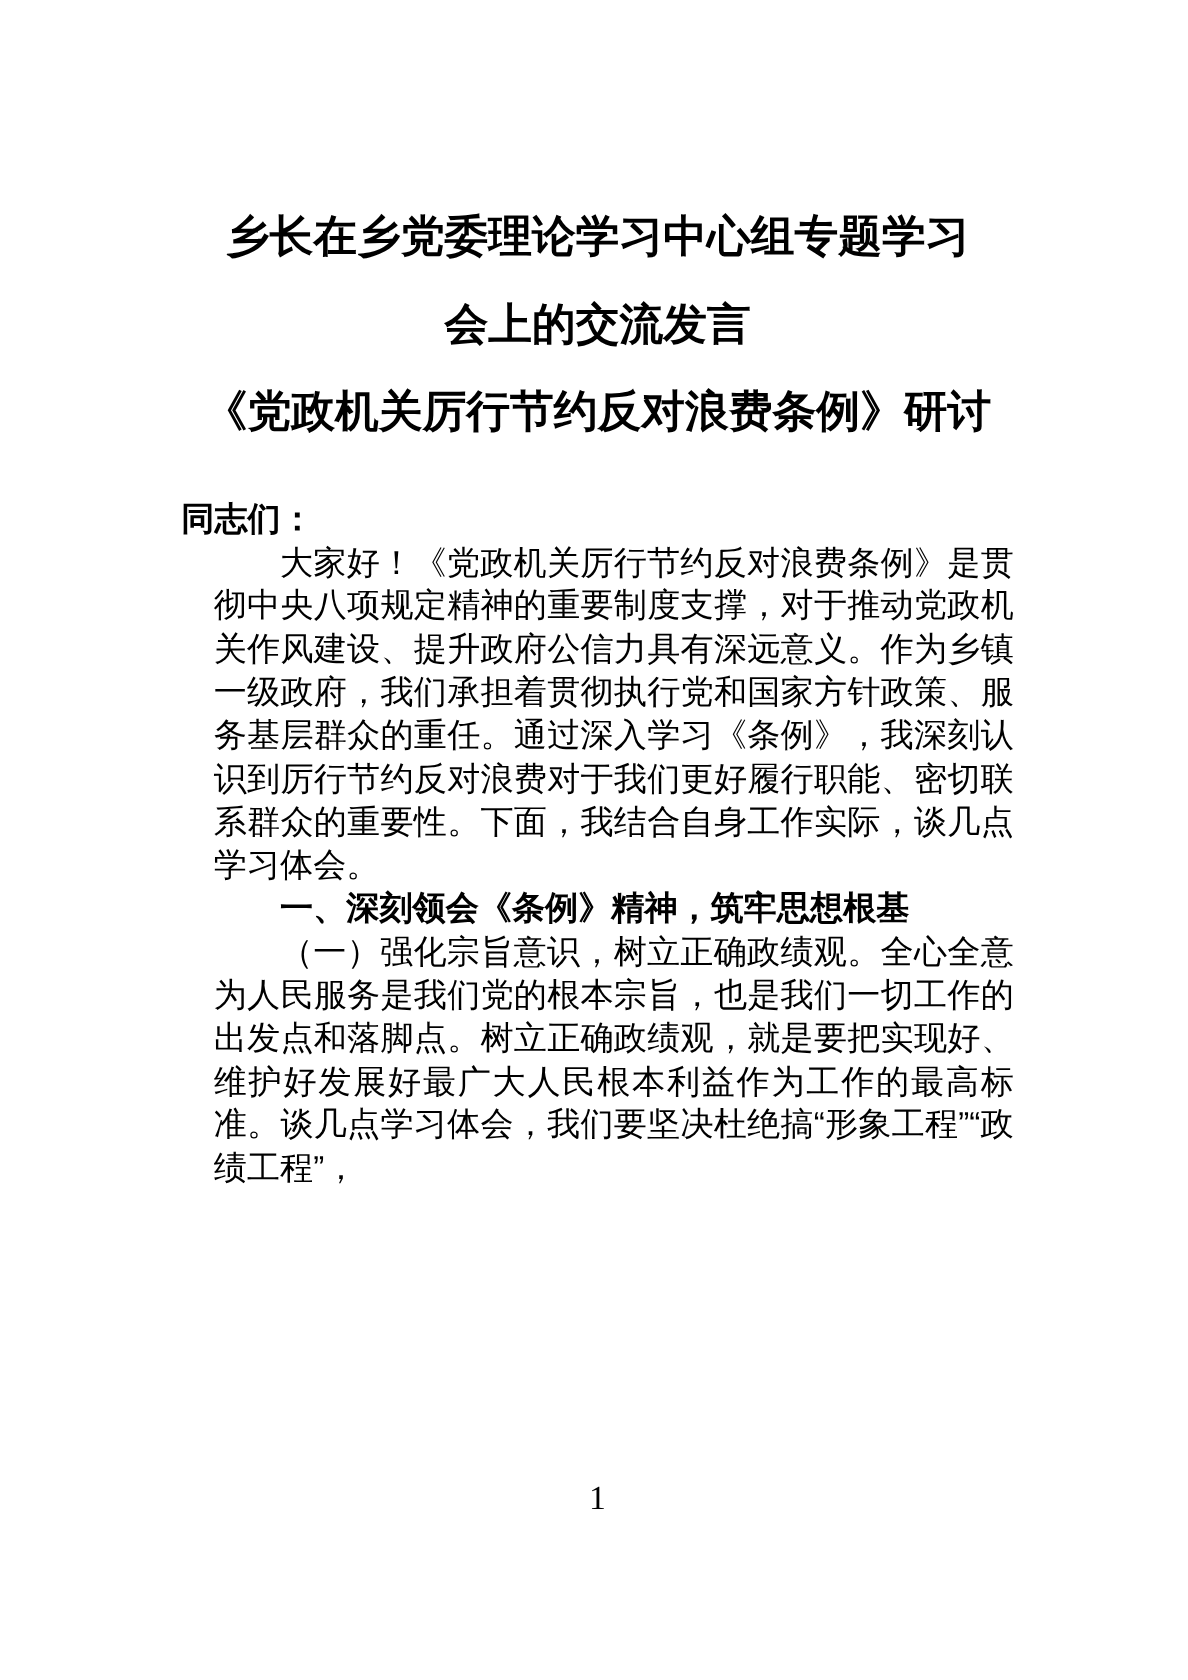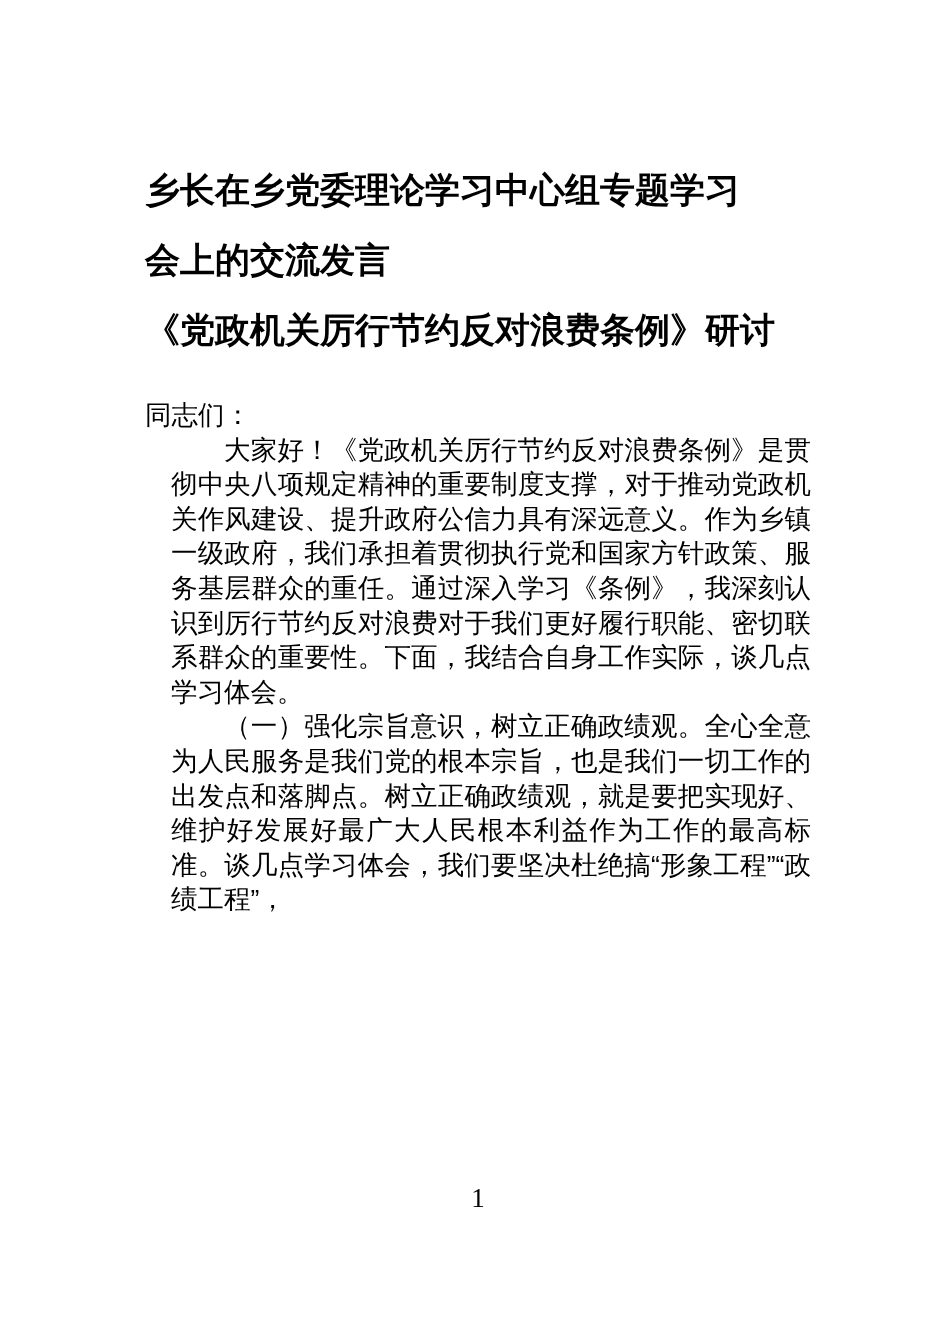--- a/index.html
+++ b/index.html
@@ -10,39 +10,41 @@
     height: 1344px;
     background: #ffffff;
     overflow: hidden;
     color: #000000;
   }
   .doc-title {
     position: absolute;
     left: 145px;
     top: 155px;
     width: 666px;
+    text-align: center;
     font-family: "Liberation Sans", "DejaVu Sans", sans-serif;
     font-size: 35px;
     font-weight: 700;
     line-height: 70px;
     color: #000000;
   }
   .doc-body {
     position: absolute;
     left: 145px;
     top: 398px;
     width: 666px;
     font-family: "Liberation Sans", "DejaVu Sans", sans-serif;
     font-size: 26.5px;
     line-height: 34.6px;
     text-align: justify;
     color: #000000;
   }
   .doc-body .salutation {
     text-indent: 0;
+    font-weight: bold;
   }
   .doc-body .para {
     text-indent: 2em;
     margin-left: 26px;
   }
   .doc-body .para.heading {
     font-weight: 700;
   }
   .page-number {
     position: absolute;
@@ -64,19 +66,20 @@
   <div class="doc-title">
     <div>乡长在乡党委理论学习中心组专题学习</div>
     <div>会上的交流发言</div>
     <div>《党政机关厉行节约反对浪费条例》研讨</div>
   </div>
 
   <div class="doc-body">
     <div class="salutation">同志们：</div>
     <div>
         <div class="para body">大家好！《党政机关厉行节约反对浪费条例》是贯彻中央八项规定精神的重要制度支撑，对于推动党政机关作风建设、提升政府公信力具有深远意义。作为乡镇一级政府，我们承担着贯彻执行党和国家方针政策、服务基层群众的重任。通过深入学习《条例》，我深刻认识到厉行节约反对浪费对于我们更好履行职能、密切联系群众的重要性。下面，我结合自身工作实际，谈几点学习体会。</div>
+        <div class="para heading">一、深刻领会《条例》精神，筑牢思想根基</div>
         <div class="para body">（一）强化宗旨意识，树立正确政绩观。全心全意为人民服务是我们党的根本宗旨，也是我们一切工作的出发点和落脚点。树立正确政绩观，就是要把实现好、维护好发展好最广大人民根本利益作为工作的最高标准。谈几点学习体会，我们要坚决杜绝搞“形象工程”“政绩工程”，</div>
       </div>
   </div>
 
   <div class="page-number">1</div>
 
 </div>
 
 </body></html>

